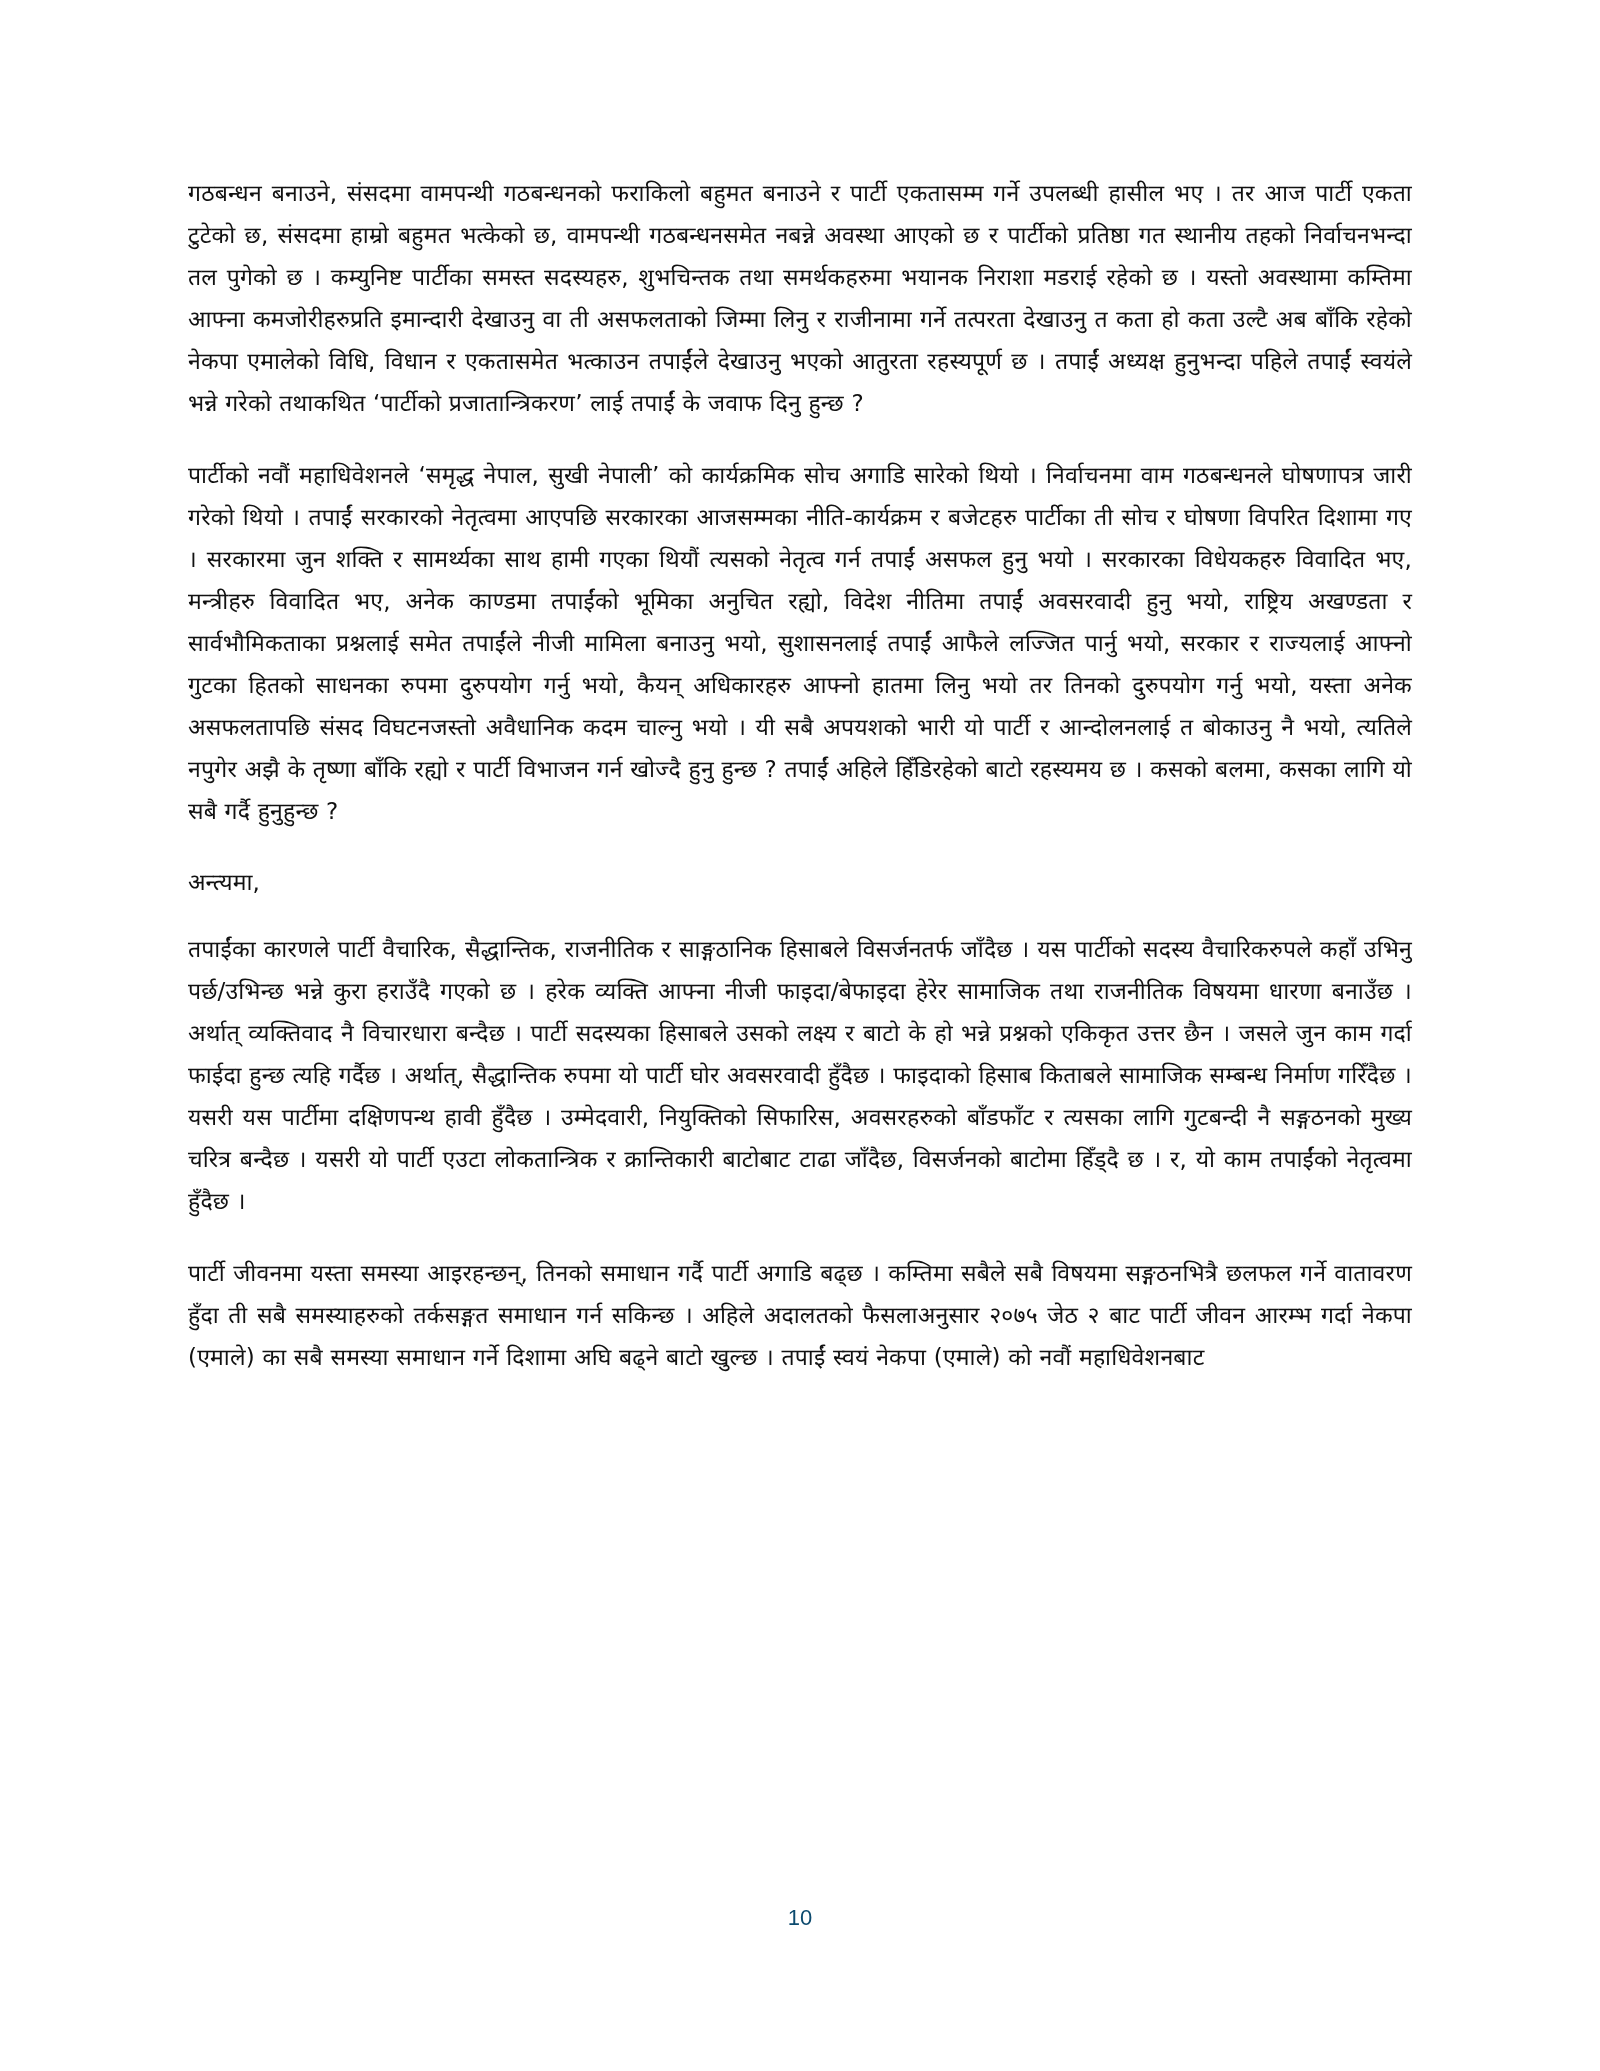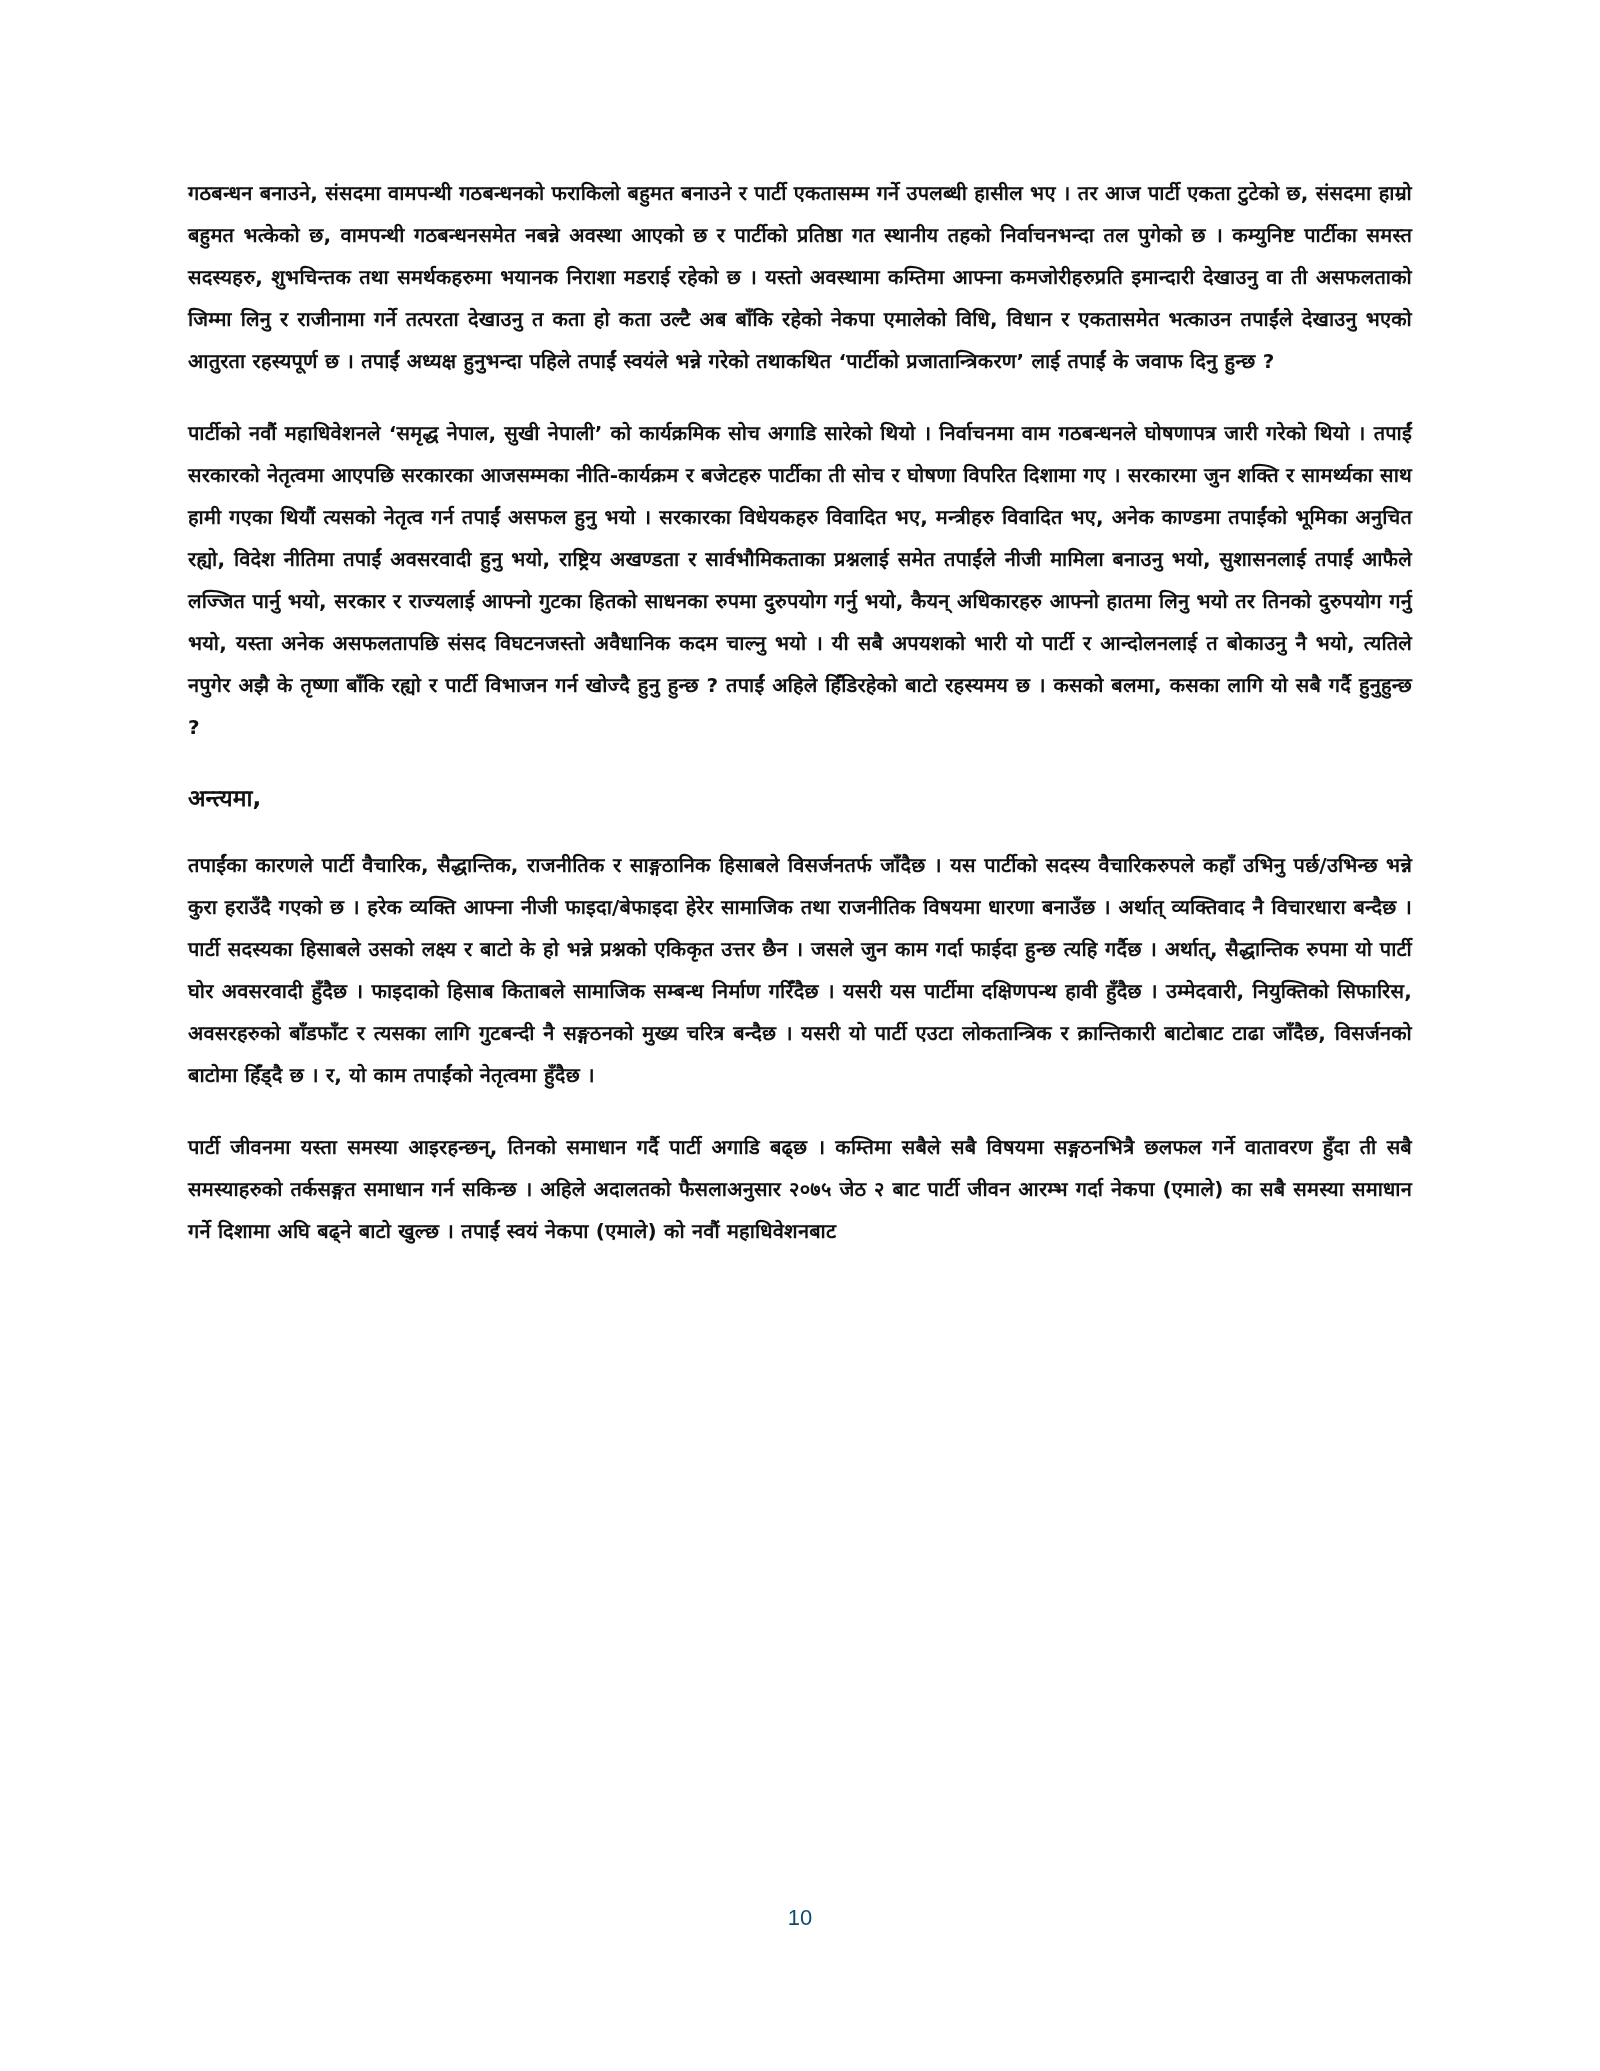--- a/index.html
+++ b/index.html
@@ -15,31 +15,30 @@
       color: #111111;
     }
     .page {
       position: absolute;
       left: 188px;
       top: 172px;
       width: 1224px;
     }
     .para {
       font-family: "DejaVu Sans", sans-serif;
-      font-size: 20px;
+      font-size: 23px;
       line-height: 42px;
       text-align: justify;
       margin: 0 0 30px 0;
       letter-spacing: 0.2px;
-      font-weight: bold;
     }
     .heading {
       font-family: "DejaVu Sans", sans-serif;
       font-size: 23px;
-      font-weight: bold;
+      font-weight: normal;
       margin: 6px 0 26px 0;
       line-height: 40px;
     }
     .page-number {
       position: absolute;
       left: 0;
       width: 1600px;
       top: 1905px;
       text-align: center;
       font-family: "Liberation Sans", sans-serif;

